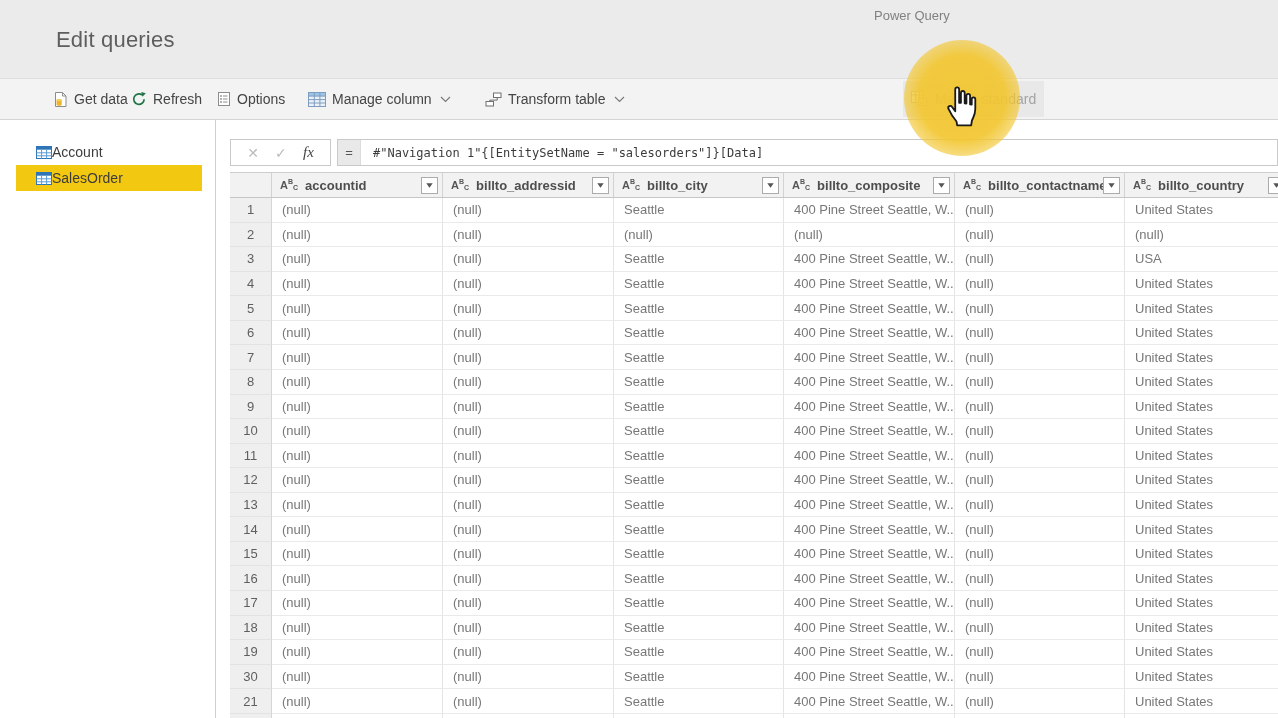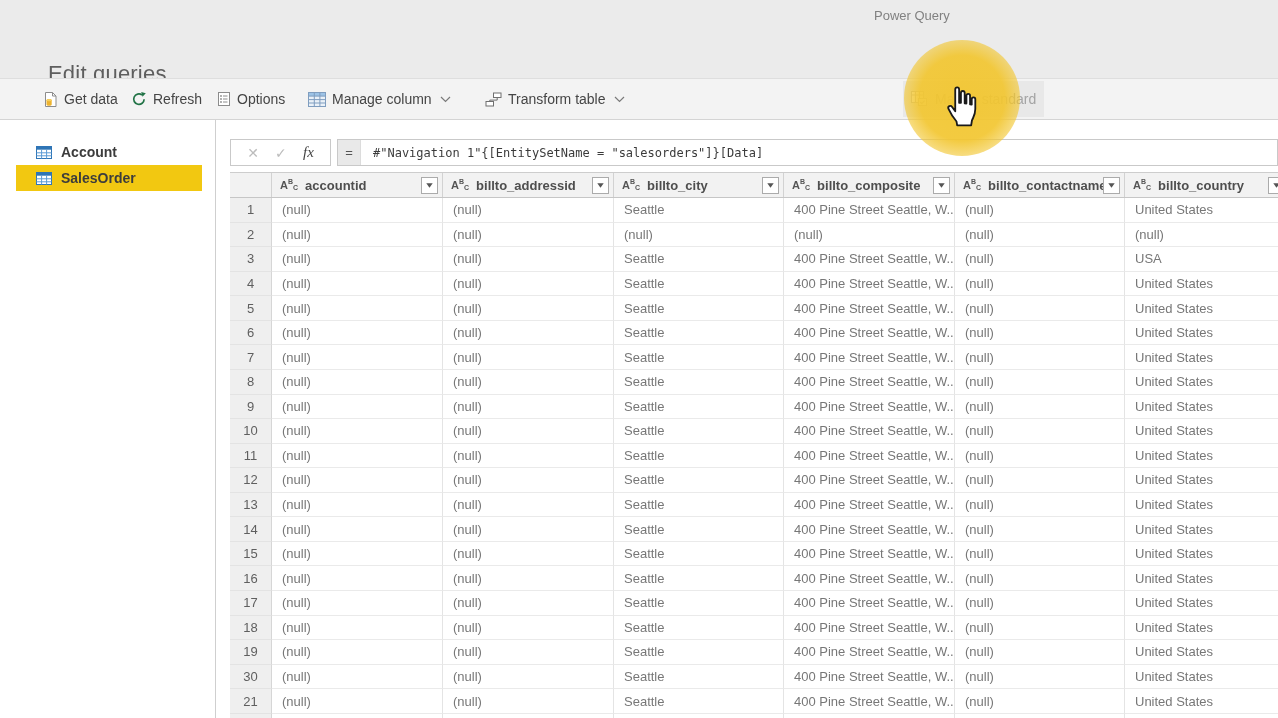--- a/index.html
+++ b/index.html
@@ -3,38 +3,38 @@
 <meta charset="utf-8">
 <style>
   * { margin:0; padding:0; box-sizing:border-box; }
   html,body { background:#fff; }
   body { font-family:"Liberation Sans","DejaVu Sans",sans-serif; }
   #app { position:relative; width:1278px; height:718px; overflow:hidden; background:#fff; }
 
   
   .top-band { position:absolute; left:0; top:0; width:100%; height:78px; background:#ebebeb; }
   .pq-label { position:absolute; left:874px; top:8px; font-size:13px; color:#818181; }
-  .page-title { position:absolute; left:48px; top:27px; font-size:22px; font-weight:400; color:#5e5e5e; letter-spacing:.2px;margin-top:34px; }
+  .page-title { position:absolute; left:56px; top:27px; font-size:22px; font-weight:400; color:#5e5e5e; letter-spacing:.2px; }
 
   
   .toolbar { position:absolute; left:0; top:78px; width:100%; height:42px; background:#f3f3f3;
              border-top:1px solid #dedede; border-bottom:1px solid #d4d4d4; }
   .tb-item { position:absolute; top:2px; height:36px; display:flex; align-items:center; gap:6px;
              font-size:14px; color:#454545; cursor:pointer; padding:0 8px; white-space:nowrap; }
   .tb-item.disabled { color:#a3a3a3; background:#e8e8e8; }
   .tb-ic { display:flex; align-items:center; }
   .tb-chev { display:flex; align-items:center; margin-left:2px; }
   .tb-item.disabled svg * { stroke:#bdbdbd !important; }
 
   
   .sidebar { position:absolute; left:0; top:120px; width:216px; height:598px; background:#fff;
              border-right:1px solid #cfcfcf; }
   .q-list { padding-top:19px; }
-  .q-item { margin-left:16px; width:186px; height:26px; display:flex; align-items:center; gap:9px;
-            padding-left:20px; font-size:14px; color:#3c3c3c; cursor:pointer;font-weight:bold; }
+  .q-item { margin-left:16px; width:186px; height:26px; display:flex; align-items:center; 
+            padding-left:20px; font-size:14px; color:#3c3c3c; cursor:pointer; }
   .q-item.selected { background:#f2c811; }
   .q-ic { display:flex; align-items:center; }
 
   
   .fbar { position:absolute; left:230px; top:139px; right:0; height:27px; display:flex; gap:6px; }
   .fb-buttons { width:101px; flex:none; background:#fff; border:1px solid #c9c9c9;
                 display:flex; align-items:center; justify-content:space-evenly; }
   .fb-x, .fb-check { color:#bcbcbc; font-size:14px; line-height:1; cursor:default; }
   .fb-fx { font-family:"Liberation Serif","DejaVu Serif",serif; font-style:italic; font-size:15px; color:#444; }
   .fb-input { flex:1; background:#fff; border:1px solid #c9c9c9; display:flex; align-items:stretch; overflow:hidden; }
@@ -73,21 +73,21 @@
 <body>
 
 <div id="app">
 
   <div class="top-band">
     <div class="pq-label">Power Query</div>
     <div class="page-title">Edit queries</div>
   </div>
 
   <div class="toolbar">
-      <div class="tb-item" style="left: 35px;">
+      <div class="tb-item" style="left: 45px;">
         <span class="tb-ic">
           <svg width="15" height="17" viewBox="0 0 15 17">
             <path d="M2.5 1.5h7l3.5 3.5v10.5h-10.5z" fill="#fff" stroke="#8c8c8c"></path>
             <path d="M9.5 1.5v3.5h3.5" fill="none" stroke="#8c8c8c"></path>
             <path d="M3.5 9.2c0-.8 1.2-1.3 2.6-1.3s2.6.5 2.6 1.3v4.2c0 .8-1.2 1.3-2.6 1.3s-2.6-.5-2.6-1.3z" fill="#edb32f"></path>
             <ellipse cx="6.1" cy="9.2" rx="2.6" ry="1.1" fill="#f6cf5e"></ellipse>
           </svg>
         </span>
         <span class="tb-lbl">Get data</span>
       </div>

